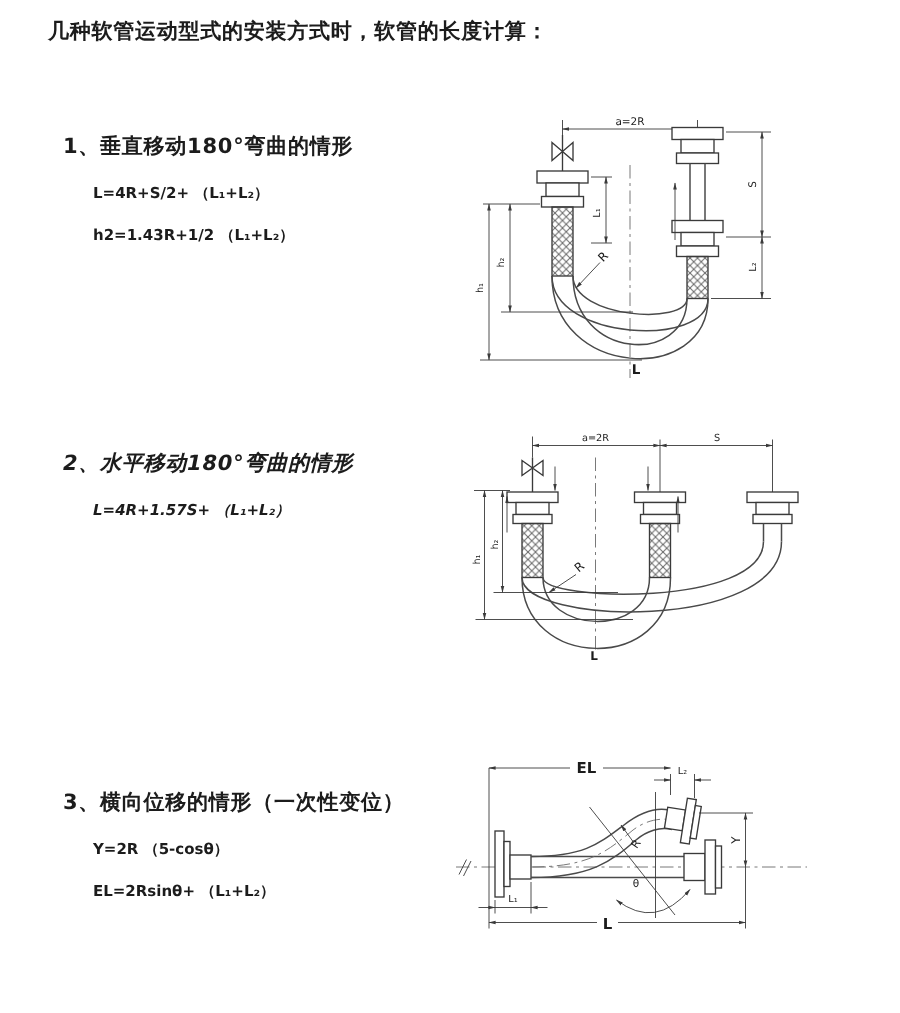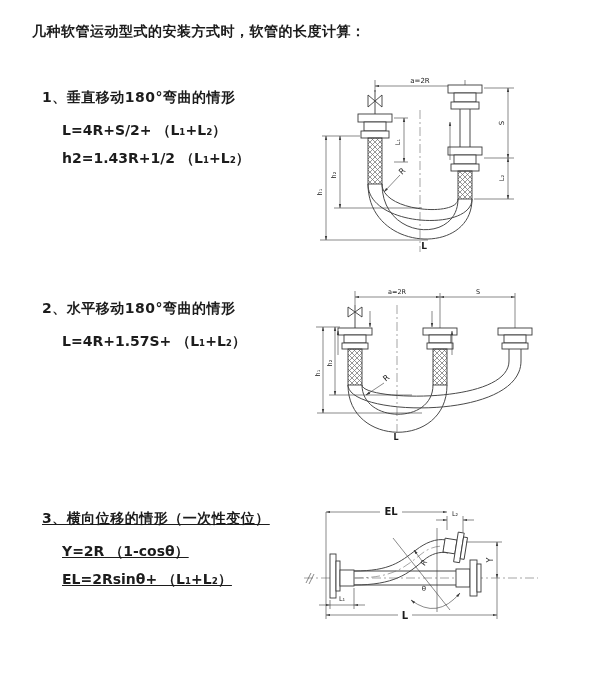--- a/index.html
+++ b/index.html
@@ -1,24 +1,24 @@
 <!DOCTYPE html>
 <html><head>
 <meta charset="utf-8">
 <style>
   html,body{margin:0;padding:0;}
   body{
     width:600px;height:675px;background:#ffffff;position:relative;overflow:hidden;
     font-family:"DejaVu Sans","Liberation Sans",sans-serif;color:#1c1c1c;
   }
-  .title{position:absolute;left:32px;top:23px;font-size:14px;font-weight:700;letter-spacing:0.5px;}
+  .title{position:absolute;left:32px;top:12px;font-size:14px;font-weight:700;letter-spacing:0.5px;}
   .section{position:absolute;left:42px;width:280px;}
   .section h2{font-size:14px;font-weight:700;margin:0 0 9px 0;letter-spacing:0.5px;white-space:nowrap;}
-  .section .formula{font-size:14px;font-weight:700;line-height:28px;padding-left:20px;margin:0;white-space:nowrap;}
-  #s1{top:89px;} #s2{top:300px;} #s3{top:510px;text-decoration:underline;}
+  .section .formula{font-size:10px;font-weight:700;line-height:28px;padding-left:20px;margin:0;white-space:nowrap;}
+  #s1{top:89px;} #s2{top:300px;font-style:italic;} #s3{top:526px;}
   .diag{position:absolute;}
   #d1{left:310px;top:72px;} #d2{left:312px;top:283px;} #d3{left:298px;top:500px;}
   svg text{fill:#1c1c1c;font-family:"DejaVu Sans","Liberation Sans",sans-serif;}
   .st{stroke:#3a3a3a;stroke-width:0.9;fill:#fff;}
   .wall{stroke:#4a4a4a;stroke-width:1;fill:none;}
   .dim{stroke:#3a3a3a;stroke-width:0.6;fill:none;}
   .cl{stroke:#6a6a6a;stroke-width:0.6;fill:none;stroke-dasharray:9 3 2 3;}
 </style>
 </head>
 <body>
@@ -31,21 +31,21 @@
   <p class="formula">h2=1.43R+1/2 （L₁+L₂）</p>
 </div>
 
 <div class="section" id="s2">
   <h2>2、水平移动180°弯曲的情形</h2>
   <p class="formula">L=4R+1.57S+ （L₁+L₂）</p>
 </div>
 
 <div class="section" id="s3">
   <h2>3、横向位移的情形（一次性变位）</h2>
-  <p class="formula">Y=2R （1-cosθ）</p>
+  <p class="formula">Y=2R （5-cosθ）</p>
   <p class="formula">EL=2Rsinθ+ （L₁+L₂）</p>
 </div>
 
 <svg id="d1" class="diag" width="230" height="185" viewBox="0 0 230 185">
   <defs>
     <marker id="ar1" viewBox="0 0 12 8" refX="11" refY="4" markerWidth="8" markerHeight="5.5" orient="auto-start-reverse">
       <path d="M0,1 L12,4 L0,7 z" fill="#3a3a3a"></path>
     </marker>
     <pattern id="hx1" width="5" height="5" patternUnits="userSpaceOnUse">
       <path d="M0,5 L5,0 M0,0 L5,5" stroke="#6b6b6b" stroke-width="0.7"></path>

